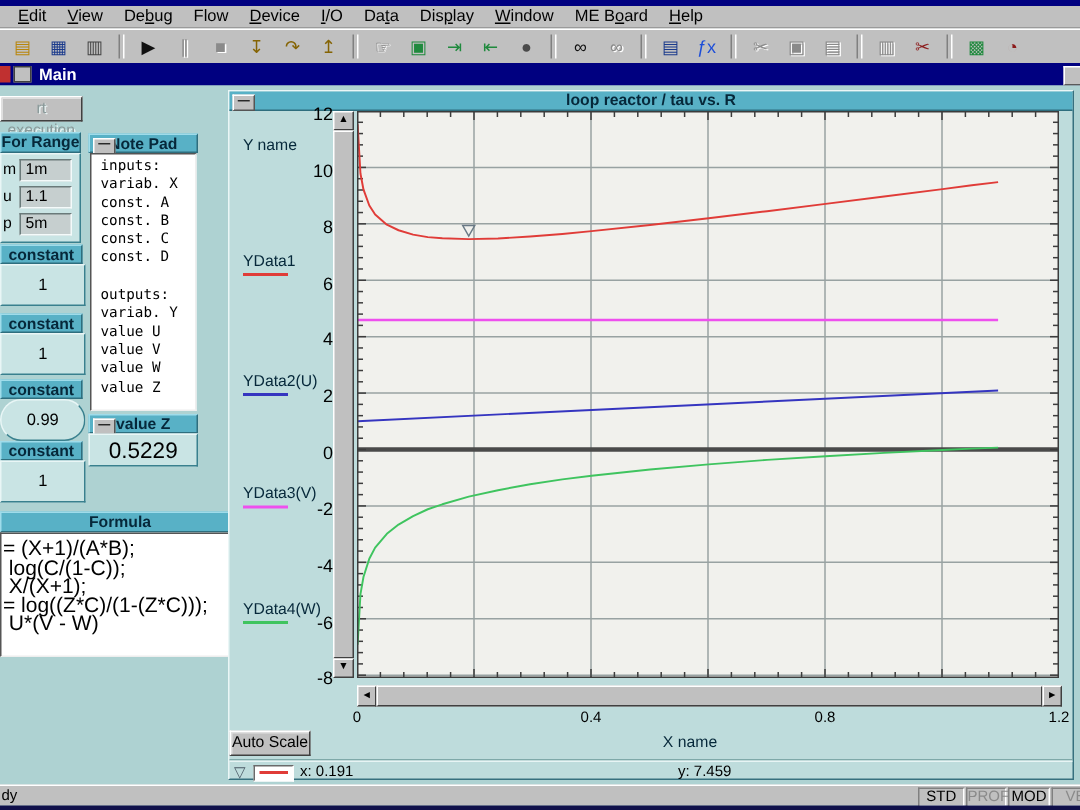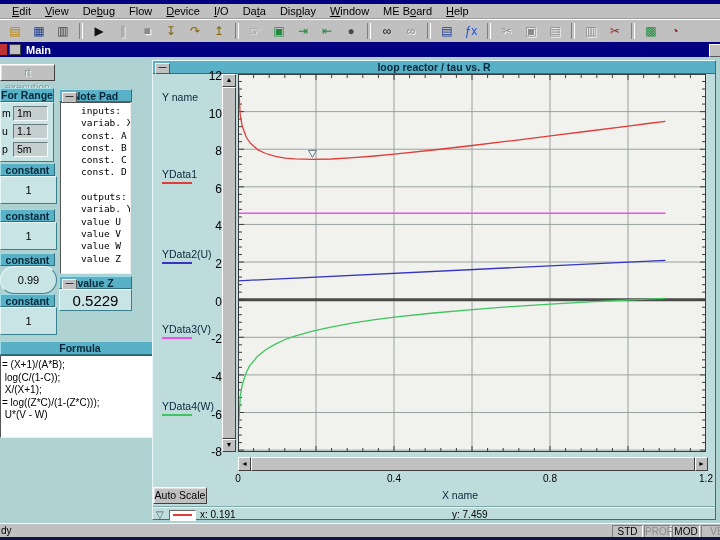--- a/index.html
+++ b/index.html
@@ -144,21 +144,21 @@
       <div class="abs panel-body" style="left: 0px; top: 266px; width: 57px; height: 28px; font-size: 11px; text-align: center; line-height: 26px; border-radius: 14px;">0.99</div>
       <div class="abs panel-title" style="left: 0px; top: 294px; width: 55px; height: 13px;">constant D</div>
       <div class="abs panel-body" style="left: 0px; top: 307px; width: 57px; height: 28px; font-size: 11px; text-align: center; line-height: 26px;">1</div>
     </div>
 
   <div class="abs panel-title" style="left:59px;top:89px;width:73px;height:13px;">
     <span class="mini-btn">—</span>
     <span>Note Pad</span>
   </div>
   <div class="abs white-area" style="left:60px;top:102px;width:71px;height:172px;">
-    <pre class="mono" id="notepad-pre" style="margin:2px 0 0 20px;font-size:9.5px;line-height:12.3px;">inputs:
+    <pre class="mono" id="notepad-pre" style="margin:2px 0 0 6px;font-size:9.5px;line-height:12.3px;">inputs:
 variab. X
 const. A
 const. B
 const. C
 const. D
 
 outputs:
 variab. Y
 value U
 value V
@@ -167,21 +167,21 @@
   </div>
 
   <div class="abs panel-title" style="left:59px;top:276px;width:73px;height:13px;">
     <span class="mini-btn">—</span>
     <span>value Z</span>
   </div>
   <div class="abs panel-body" style="left:59px;top:289px;width:73px;height:22px;font-size:15px;text-align:center;line-height:21px;">0.5229</div>
 
   <div class="abs panel-title" style="left:0;top:341px;width:160px;height:14px;">Formula</div>
   <div class="abs white-area" style="left:0;top:355px;width:157px;height:83px;">
-    <pre id="formula-pre" style="margin:3px 0 0 1px;font-size:10px;line-height:12.5px;font-family:'Liberation Sans',sans-serif;">= (X+1)/(A*B);
+    <pre id="formula-pre" style="margin:3px 0 0 1px;font-size:14px;line-height:12.5px;font-family:'Liberation Sans',sans-serif;">= (X+1)/(A*B);
  log(C/(1-C));
  X/(X+1);
 = log((Z*C)/(1-(Z*C)));
  U*(V - W)</pre>
   </div>
 
   <div class="abs plotwin">
     <div class="plot-title">
       <span class="mini-btn">—</span>
       <span>loop reactor / tau vs. R</span>

